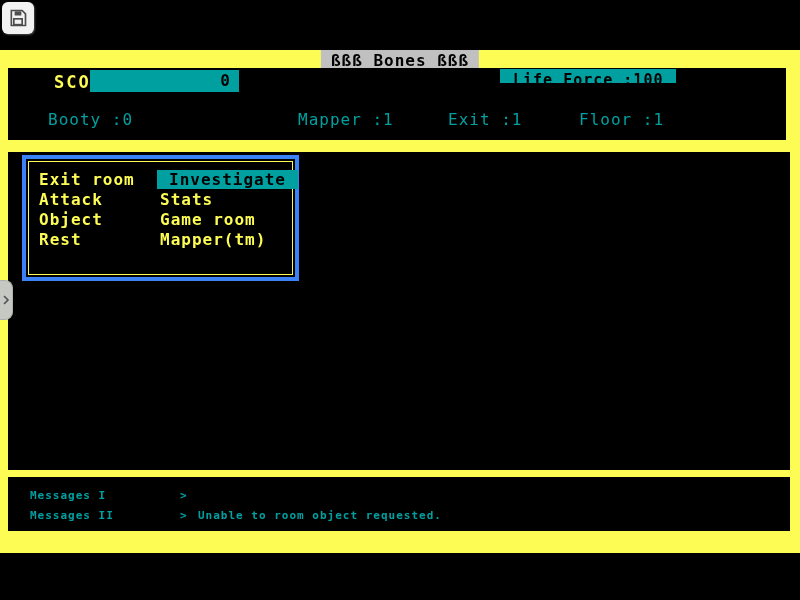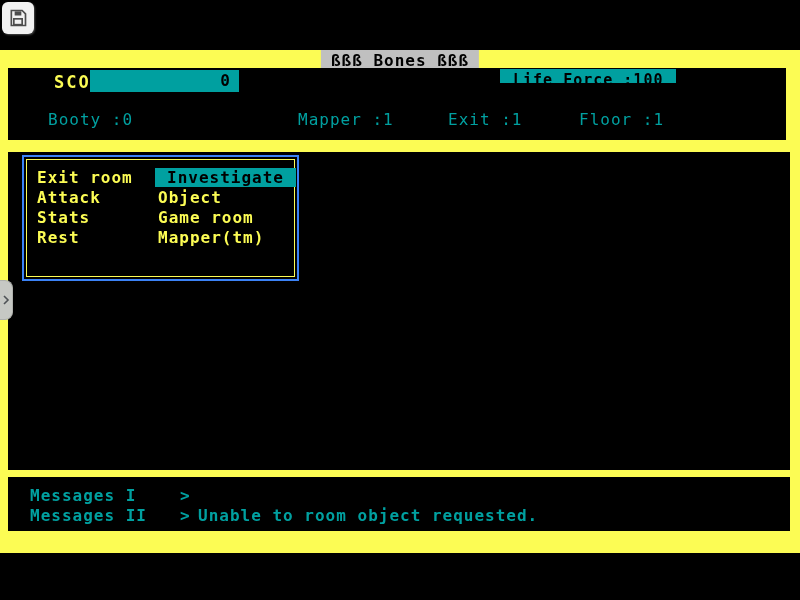--- a/index.html
+++ b/index.html
@@ -71,21 +71,21 @@
   .stat-0 { left: 40px; }
   .stat-1 { left: 290px; }
   .stat-2 { left: 440px; }
   .stat-3 { left: 571px; }
 
   .main-panel { left: 8px; top: 102px; width: 782px; height: 318px; }
 
   .menu-box {
     position: absolute; left: 14px; top: 3px;
     width: 277px; height: 126px;
-    border: 2px solid #3b82f6;
+    border: 4px solid #3b82f6;
     box-sizing: border-box;
     background: #000;
   }
   .menu-box-inner {
     border: 1.5px solid #FCFC54;
     margin: 2px;
     height: calc(100% - 4px);
     box-sizing: border-box;
     padding: 8px 0 0 10px;
   }
@@ -100,21 +100,21 @@
     white-space: nowrap; cursor: pointer;
   }
   .menu-item .hl {
     background: #00A0A0; color: #000;
     padding: 0 12px; margin-left: -3px;
   }
 
   .messages-panel { left: 8px; top: 427px; width: 782px; height: 54px; }
   .msg-row {
     position: relative;
-    color: #00A0A0; font-size: 16px; font-weight: bold;
+    color: #00A0A0; font-size: 11px; font-weight: bold;
     line-height: 20px; letter-spacing: 1px;
     padding-left: 22px; white-space: nowrap;
   }
   .msg-row:first-child { padding-top: 9px; }
   .msg-label { display: inline-block; width: 150px; }
   .msg-prompt { display: inline-block; width: 18px; }
 
   
   .side-tab {
     position: absolute; left: 0; top: 280px;
@@ -160,22 +160,22 @@
       <span class="stat stat-3">Floor :1</span>
     </div>
 
     <div class="panel main-panel">
       <div class="menu-box">
         <div class="menu-box-inner">
           <div class="menu-grid">
             <div class="menu-item">Exit room</div>
             <div class="menu-item"><span class="hl">Investigate</span></div>
             <div class="menu-item">Attack</div>
+            <div class="menu-item">Stats</div>
             <div class="menu-item">Object</div>
-            <div class="menu-item">Stats</div>
             <div class="menu-item">Game room</div>
             <div class="menu-item">Rest</div>
             <div class="menu-item">Mapper(tm)</div>
             <div class="menu-item"></div>
           </div>
         </div>
       </div>
     </div>
 
     <div class="panel messages-panel">

